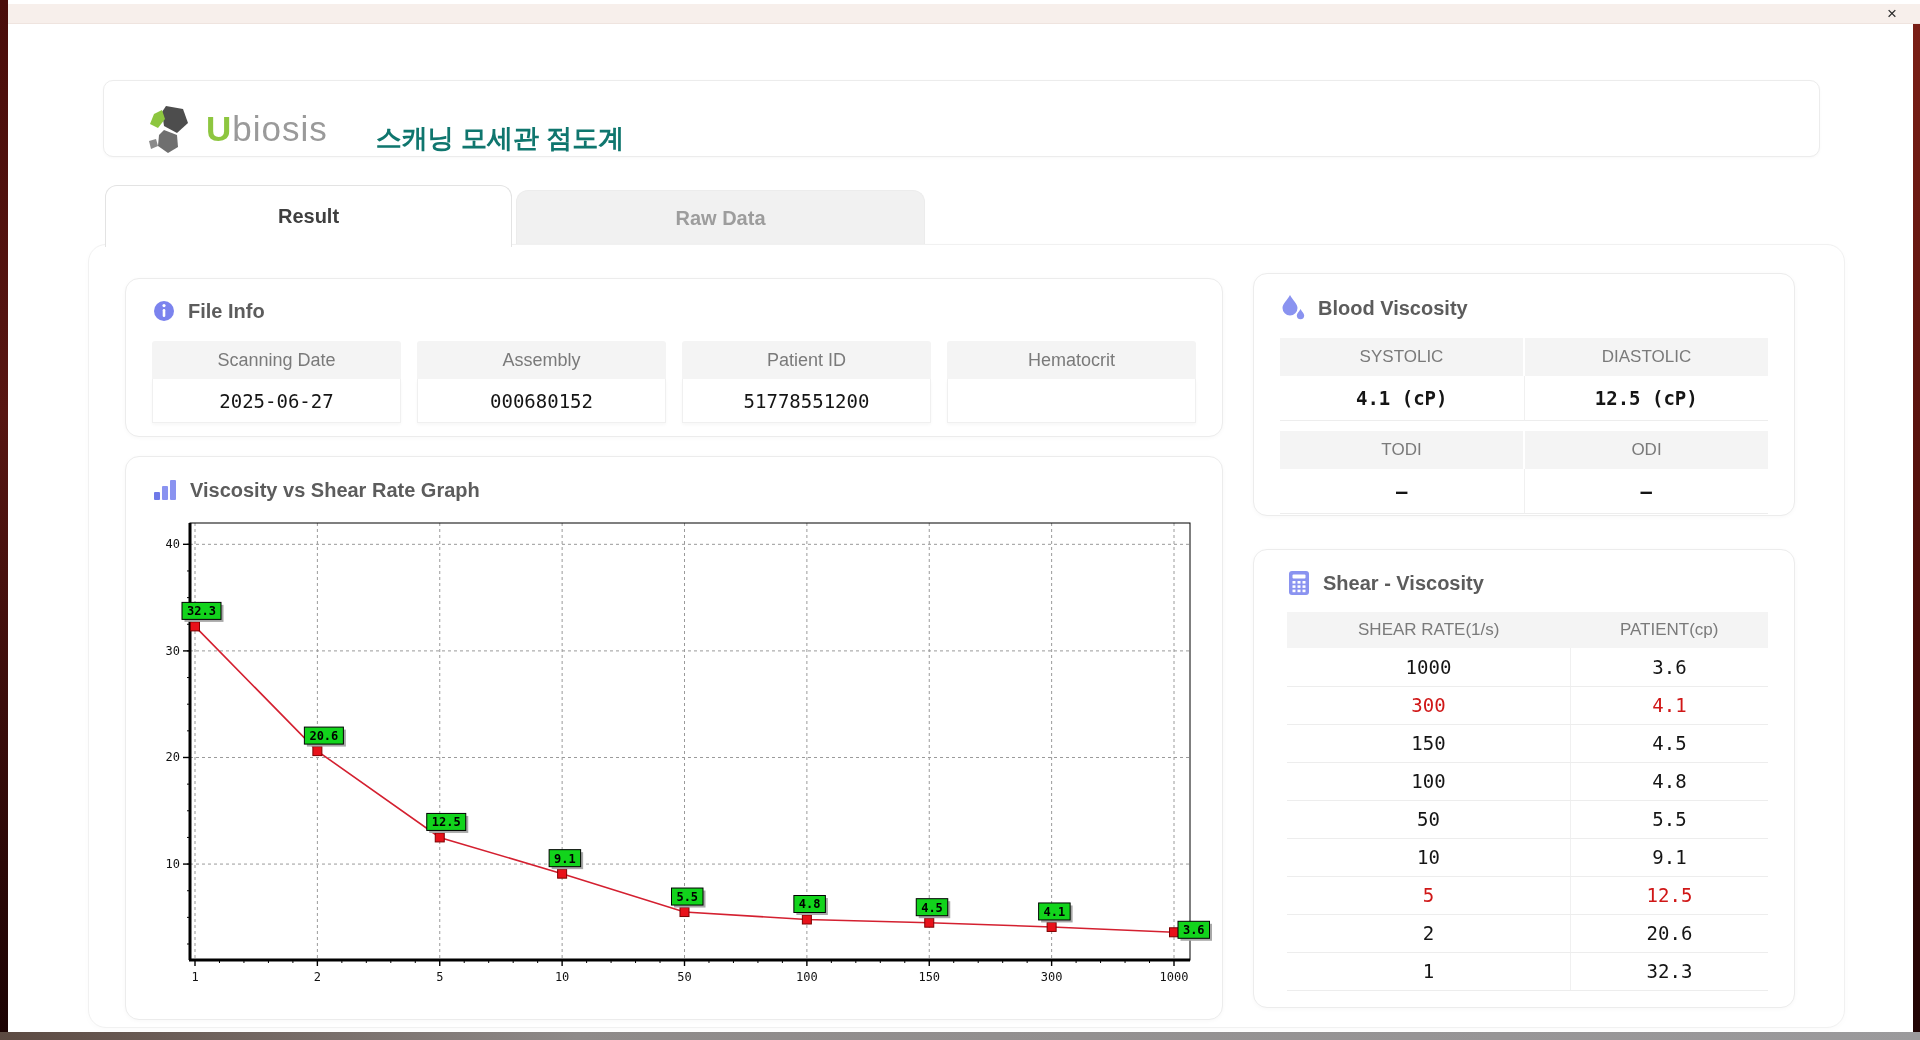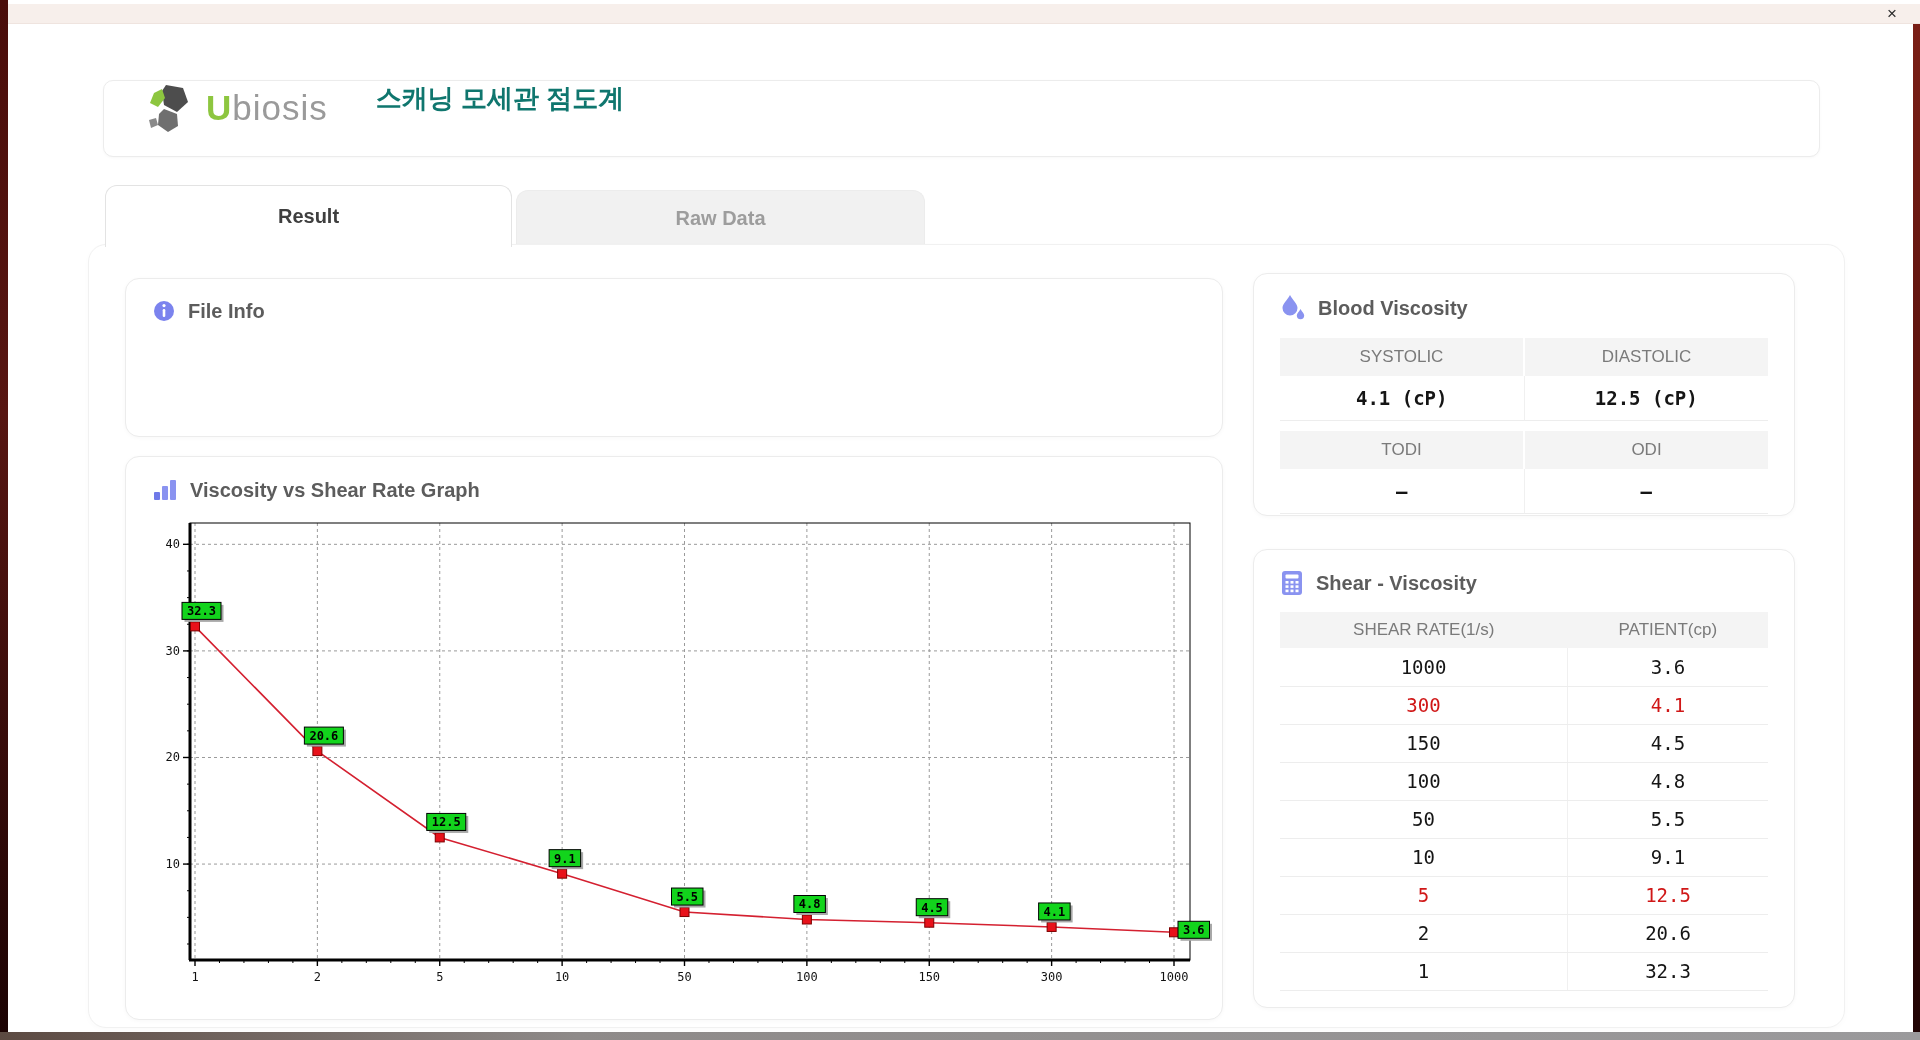--- a/index.html
+++ b/index.html
@@ -16,21 +16,21 @@
   .titlebar { position:absolute; left:8px; right:0; top:4px; height:20px;
     background:#f7efeb; border-bottom:1px solid #efe4df; }
   .close-btn { position:absolute; right:18px; top:0px; width:20px; height:20px;
     font-size:17px; line-height:20px; text-align:center; color:#2b2b2b; cursor:pointer; }
   .window { position:absolute; left:8px; top:24px; right:7px; bottom:8px;
     background:#ffffff; border-radius:4px 4px 10px 10px; }
 
   
   .header-card { position:absolute; left:95px; top:56px; width:1717px; height:77px;
     background:#fff; border:1px solid #ececec; border-radius:10px;
-    box-shadow:0 1px 3px rgba(0,0,0,.03); display:flex; align-items:flex-start; }
+    box-shadow:0 1px 3px rgba(0,0,0,.03); display:flex; align-items:flex-end; }
   .logo { display:flex; align-items:center; margin-left:38px; }
   .logo-text { font-size:35px; letter-spacing:1px; margin-left:6px; }
   .logo-text .u { color:#8dc63f; font-weight:bold; }
   .logo-text .rest { color:#9a9a9a; }
   .app-title { margin-left:48px; font-size:26px; font-weight:bold; color:#0f766e; }
 
   
   .tab { position:absolute; text-align:center; font-size:20px; font-weight:bold;
     border-radius:12px 12px 0 0; cursor:pointer; }
   .tab-active { left:97px; top:161px; width:407px; height:62px; line-height:60px;
@@ -44,21 +44,21 @@
 
   
   .card { position:absolute; background:#fff; border:1px solid #ececec; border-radius:14px;
     box-shadow:0 1px 4px rgba(0,0,0,.03); z-index:4; }
   .card-title { display:flex; align-items:center; gap:12px; padding:20px 26px 12px 26px;
     font-size:20px; font-weight:bold; color:#5c5c5c;text-align:right; }
 
   .card-fileinfo { left:117px; top:254px; width:1098px; height:159px; }
   .card-graph    { left:117px; top:432px; width:1098px; height:564px; }
   .card-bv       { left:1245px; top:249px; width:542px; height:243px; }
-  .card-sv       { left:1245px; top:525px; width:542px; height:459px; }
+  .card-sv       { left:1245px; top:525px; width:542px; height:459px;padding-left:7px; }
 
   
   .fi-fields { display:flex; gap:16px; padding:6px 26px 0 26px; }
   .fi-block { flex:1; }
   .fi-label { background:#f4f4f4; height:38px; line-height:38px; text-align:center;
     font-size:18px; color:#7a7a7a; border-radius:3px 3px 0 0; }
   .fi-value { background:#fff; height:44px; line-height:44px; text-align:center;
     font-size:19px; color:#151515; font-family:"DejaVu Sans Mono", monospace;
     border:1px solid #f0f0f0; border-top:none; box-shadow:0 2px 3px rgba(0,0,0,.03); }
 
@@ -119,20 +119,38 @@
   <div class="tab-panel"></div>
 
   <div class="card card-fileinfo">
     <div class="card-title">
       <svg class="icon" width="24" height="24" viewBox="0 0 24 24">
         <circle cx="12" cy="12" r="10" fill="#7b83ee"></circle>
         <rect x="10.7" y="10" width="2.6" height="8" rx="1.2" fill="#fff"></rect>
         <circle cx="12" cy="6.6" r="1.6" fill="#fff"></circle>
       </svg>
       <span>File Info</span>
+    </div>
+    <div class="fi-fields">
+      <div class="fi-block">
+        <div class="fi-label">Scanning Date</div>
+        <div class="fi-value">2025-06-27</div>
+      </div>
+      <div class="fi-block">
+        <div class="fi-label">Assembly</div>
+        <div class="fi-value">000680152</div>
+      </div>
+      <div class="fi-block">
+        <div class="fi-label">Patient ID</div>
+        <div class="fi-value">51778551200</div>
+      </div>
+      <div class="fi-block">
+        <div class="fi-label">Hematocrit</div>
+        <div class="fi-value"></div>
+      </div>
     </div>
   </div>
 
   <div class="card card-graph">
     <div class="card-title">
       <svg class="icon" width="26" height="26" viewBox="0 0 26 26">
         <rect x="2" y="15" width="6" height="8" rx="1" fill="#6f79e8"></rect>
         <rect x="10" y="9" width="6" height="14" rx="1" fill="#8a93f0"></rect>
         <rect x="18" y="3" width="6" height="20" rx="1" fill="#8a93f0"></rect>
       </svg>

